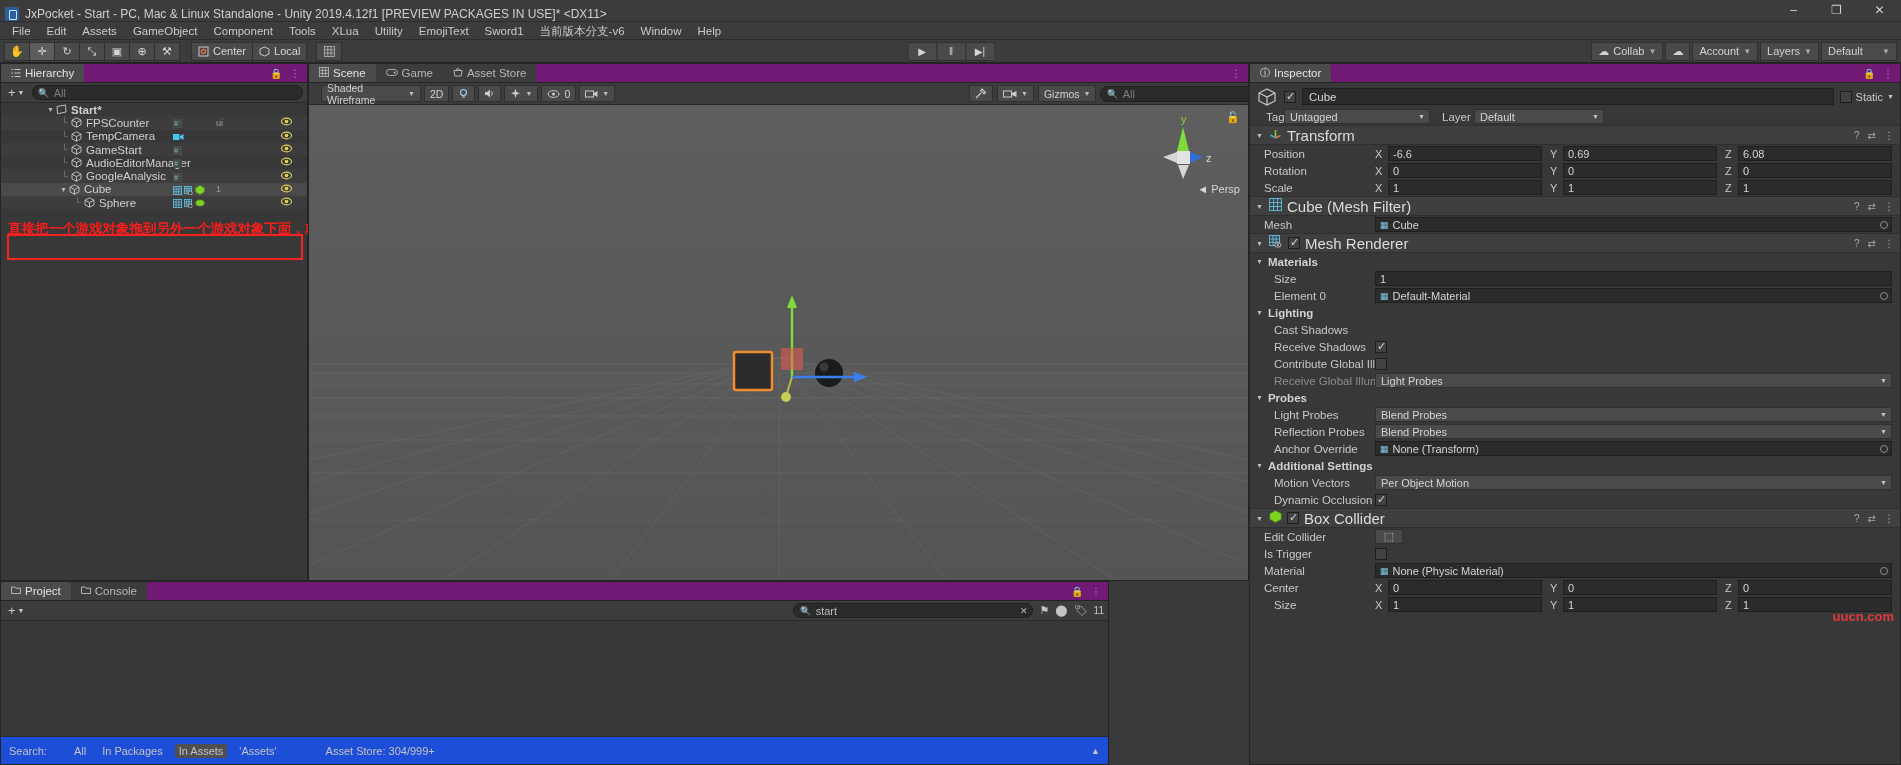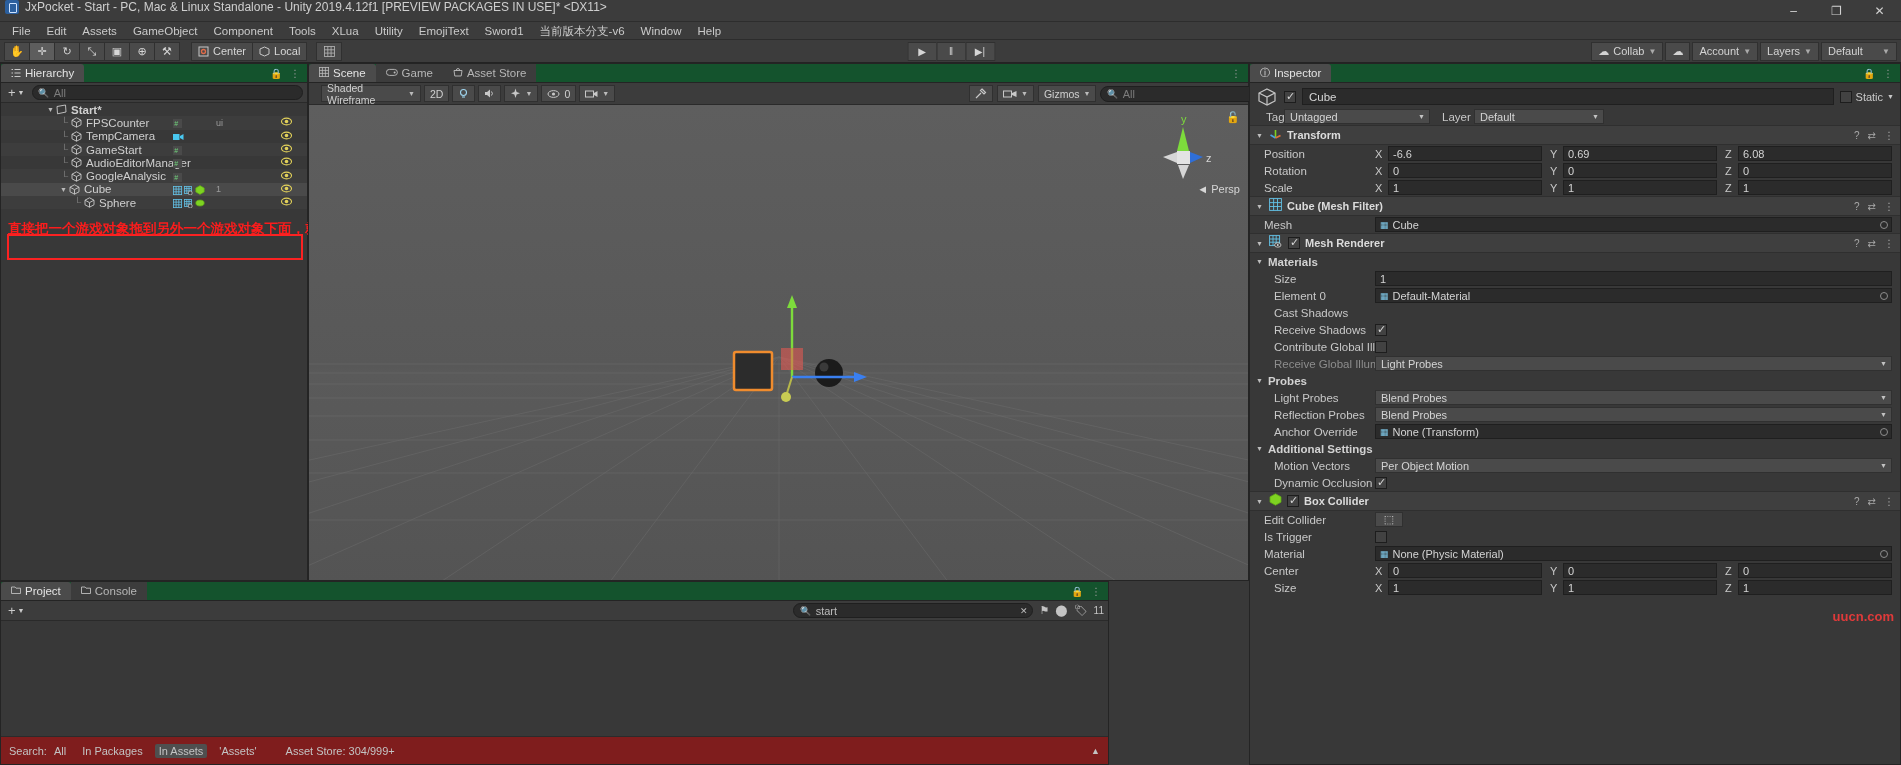--- a/index.html
+++ b/index.html
@@ -9,21 +9,21 @@
     font-family:"Liberation Sans", sans-serif;
     font-size:12px;
     color:#c4c4c4;
     overflow:hidden;
   }
   #app { position:relative; width:1901px; height:765px; }
 
   
   .titlebar {
     position:absolute; left:0; top:0; width:1901px; height:22px;
-    background:#3c3c3c; display:flex; align-items:flex-start;
+    background:#3c3c3c; display:flex; align-items:flex-end;
     border-bottom:1px solid #2d2d2d;
   }
   .titlebar .app-icon {
     width:14px;height:14px;margin-left:5px;margin-right:6px;
     background:#2b5f9e; border-radius:2px; position:relative;
   }
   .titlebar .app-icon:after{
     content:""; position:absolute; left:4px; top:3px; width:6px;height:8px;
     border:1px solid #cfe3ff; border-radius:1px;
   }
@@ -60,21 +60,21 @@
   .playgroup { position:absolute; left:50%; transform:translateX(-50%); display:flex; }
   .playbtn { width:30px;height:19px; background:#4a4a4a;border:1px solid #303030;
              display:flex;align-items:center;justify-content:center;color:#d6d6d6;margin-right:-1px;font-size:10px;}
   .rightgroup{ position:absolute; right:4px; display:flex; align-items:center; gap:2px; }
   .rbtn { height:19px; background:#4a4a4a; border:1px solid #303030; padding:0 6px;
           display:flex;align-items:center; gap:4px; color:#d3d3d3; font-size:11px; }
   .rbtn .cd { font-size:8px; color:#aaa; }
 
   
   .panel { position:absolute; background:#383838; border:1px solid #242424; }
-  .panel-tabs { height:19px; background:#14532d; display:flex; align-items:stretch; border-bottom:1px solid #242424;}
+  .panel-tabs { height:19px; background:#701a75; display:flex; align-items:stretch; border-bottom:1px solid #242424;}
   .ptab { display:flex; align-items:center; gap:4px; padding:0 10px; font-size:11.5px; color:#b6b6b6;
           background:#3c3c3c; }
   .ptab.active { background:#4b4b4b; color:#e3e3e3; border-top-left-radius:3px;border-top-right-radius:3px; }
   .ptab-icons { margin-left:auto; display:flex; align-items:center; gap:7px; padding-right:7px; color:#9a9a9a; font-size:10px;}
 
   
   #hierarchy { left:0; top:63px; width:308px; height:518px; }
   .hier-toolbar { height:20px; background:#3c3c3c; display:flex; align-items:center; gap:4px;
                   padding:0 4px; border-bottom:1px solid #2a2a2a; }
   .plusbtn { display:flex;align-items:center;gap:2px; color:#ccc; font-size:13px; padding:0 3px;}
@@ -130,37 +130,37 @@
               align-items:center; padding:0 5px; color:#d4d4d4; font-size:11px; position:relative;}
   .dropdown .car { position:absolute; right:4px; font-size:7px; color:#c3c3c3;}
   .field { height:15px; background:#2b2b2b; border:1px solid #1f1f1f; display:flex;
            align-items:center; padding:0 4px; color:#d4d4d4; font-size:11px;}
   .xyz { display:flex; align-items:center; gap:0; flex:1; }
   .xyz .ax { width:13px; text-align:left; color:#c8c8c8; font-size:11px;}
   .xyz .field { flex:1; margin-right:8px; }
   .comp-head { height:20px; background:#3f3f3f; display:flex; align-items:center;
                border-top:1px solid #2f2f2f; border-bottom:1px solid #2f2f2f; gap:5px; padding:0 6px;}
   .comp-head .tw { font-size:7px; color:#bdbdbd; width:8px;}
-  .comp-head .cname { font-size:11px; color:#dcdcdc; font-weight:bold;}
+  .comp-head .cname { font-size:15px; color:#dcdcdc; font-weight:normal;}
   .comp-head .chelp { margin-left:auto; display:flex;align-items:center;gap:8px;color:#a9a9a9;font-size:10px;}
   .sub-head { height:17px; display:flex; align-items:center; gap:5px; padding-left:6px;
               font-size:11.5px; color:#d2d2d2; font-weight:bold;}
   .sub-head .tw { font-size:7px; color:#bdbdbd;}
   .objfield { height:15px; background:#2b2b2b; border:1px solid #1f1f1f; display:flex;
               align-items:center; padding:0 4px; color:#d4d4d4; font-size:11px; position:relative; gap:4px;}
   .objfield .pick { position:absolute; right:3px; width:8px;height:8px;border:1px solid #8d8d8d;border-radius:50%;}
 
   
   #project { left:0; top:581px; width:1109px; height:184px; }
   .proj-toolbar { height:20px; background:#3c3c3c; display:flex; align-items:center; gap:6px;
                   padding:0 4px; border-bottom:1px solid #2a2a2a;}
   .proj-search { width:240px; height:15px; background:#2b2b2b;border:1px solid #1f1f1f;border-radius:8px;
                  display:flex;align-items:center;padding:0 6px;gap:4px;color:#bbb;font-size:11px;position:relative;}
-  .proj-bottom { position:absolute; left:0; right:0; bottom:0; height:28px; background:#7f1d1d;
-                 border-top:1px solid #2b2b2b; display:flex; align-items:center; gap:3px; padding:0 8px;
+  .proj-bottom { position:absolute; left:0; right:0; bottom:0; height:28px; background:#1d4ed8;
+                 border-top:1px solid #2b2b2b; display:flex; align-items:center; gap:23px; padding:0 8px;
                  font-size:11px; color:#c3c3c3;}
   .breadseg { padding:1px 4px; }
   .breadseg.act { background:#4f4f4f; border-radius:2px; }
   .watermark { position:absolute; color:#e03a3a; font-size:13px; font-weight:bold; }
 </style>
 </head>
 <body>
 
 <div id="app">
 
@@ -818,20 +818,24 @@
               <div class="field" style="flex:1;margin-right:8px;">1</div>
             </div>
             <div class="row">
               <div class="lbl ind">Element 0</div>
               <div class="objfield" style="flex:1;margin-right:8px;">
                 <span style="font-size:9px;color:#7fc8e8">▦</span>
                 <span>Default-Material</span>
                 <span class="pick"></span>
               </div>
             </div>
+            <div class="sub-head">
+              <span class="tw">▼</span>
+              <span>Lighting</span>
+            </div>
             <div class="row">
               <div class="lbl ind">Cast Shadows</div>
             </div>
             <div class="row">
               <div class="lbl ind">Receive Shadows</div>
               <div class="chk on"></div>
             </div>
             <div class="row">
               <div class="lbl ind">Contribute Global Illu</div>
               <div class="chk"></div>

